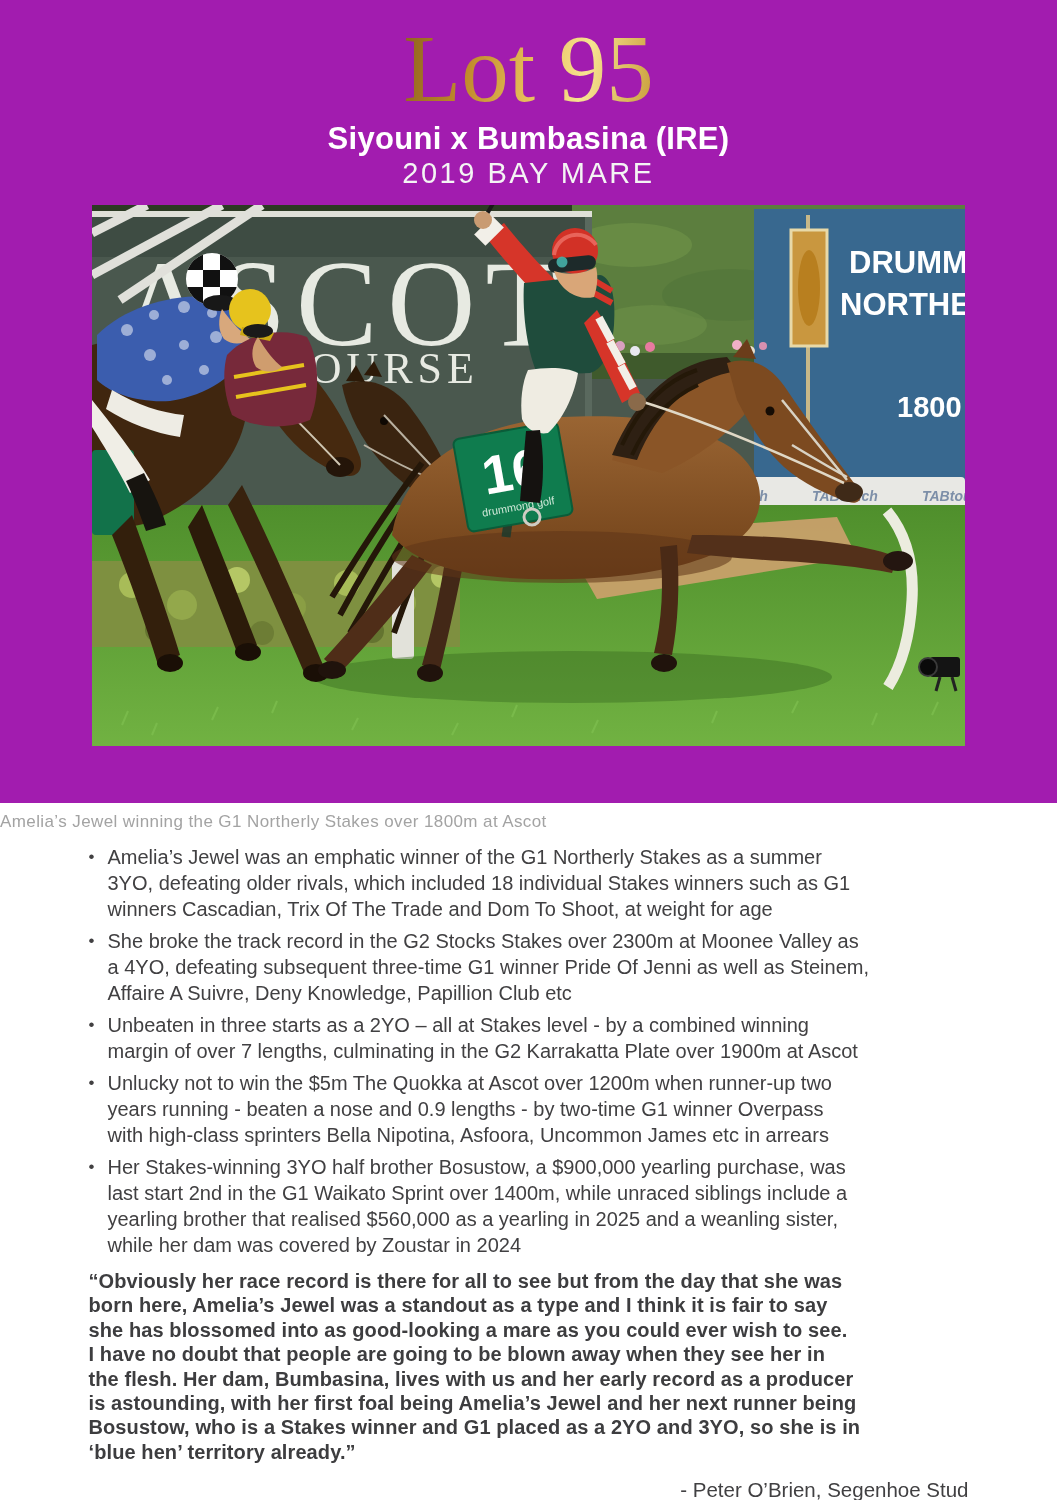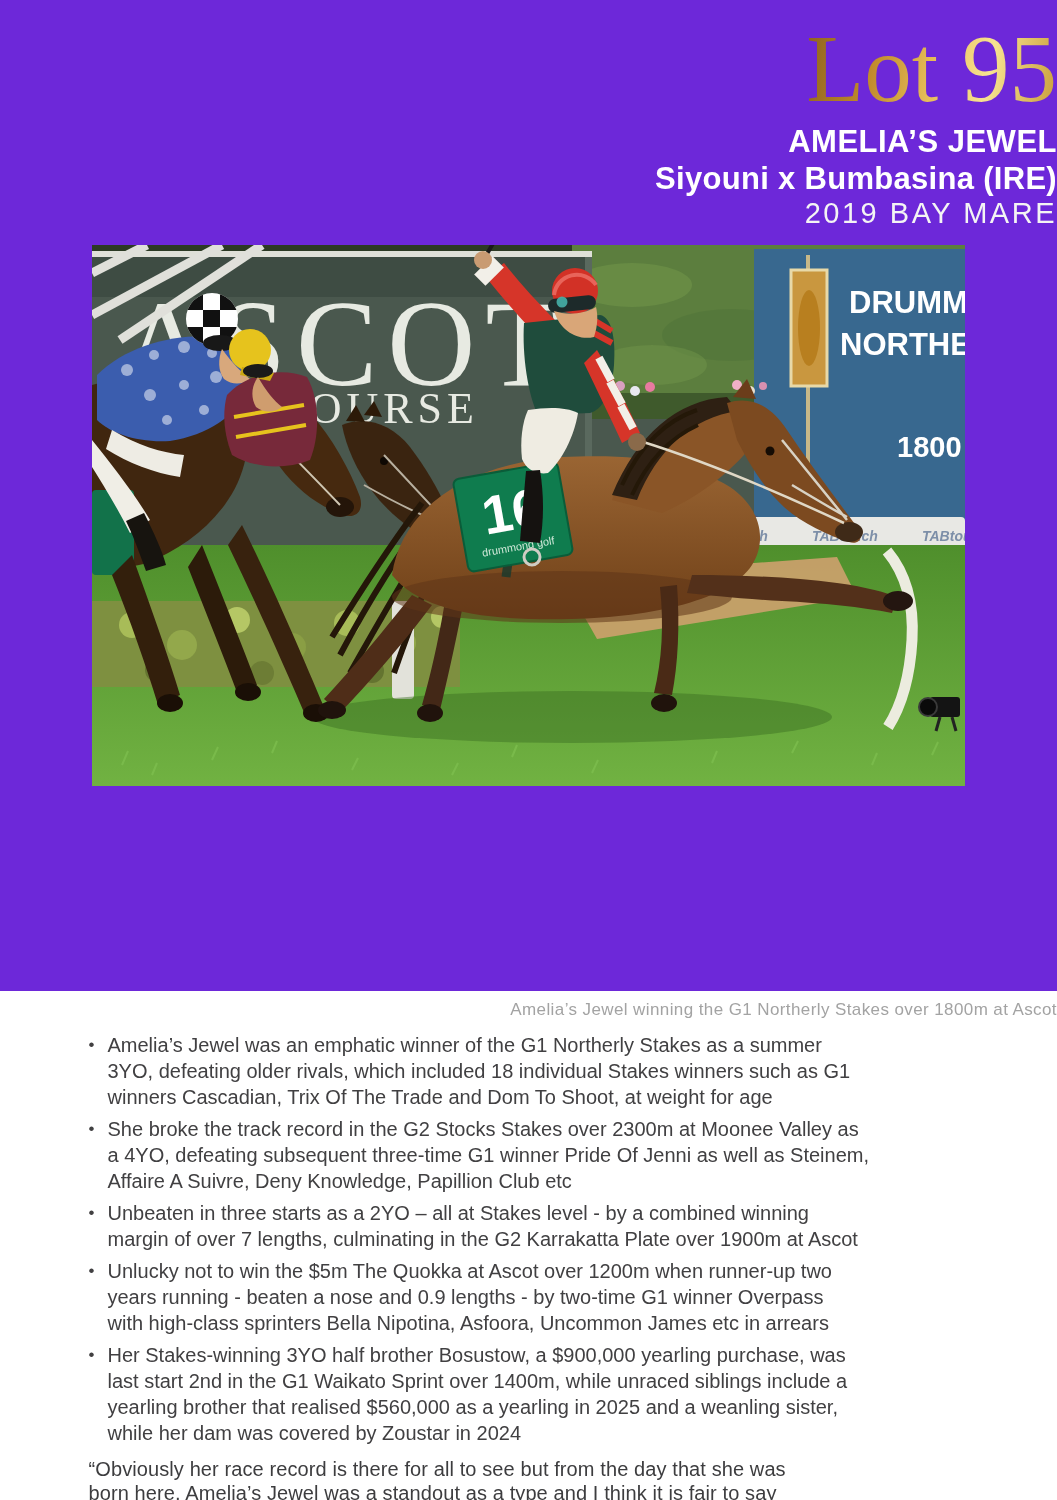--- a/index.html
+++ b/index.html
@@ -1,48 +1,47 @@
 <!DOCTYPE html>
 <html><head>
 <meta charset="utf-8">
 <style>
   html,body{margin:0;padding:0;}
   .page{
     width:1057px;height:1500px;background:#ffffff;position:relative;overflow:hidden;
     font-family:"Liberation Sans",sans-serif;
   }
-  .hero{height:991px;background:#6d28d9;text-align:right;}
+  .hero{height:803px;background:#a21caf;text-align:center;}
   .lot-title{
     display:inline-block;padding-top:20px;
     font-family:"Liberation Serif",serif;font-size:95px;line-height:1.05;font-weight:400;
     background:linear-gradient(100deg,#8a5f1e 0%,#c08a2b 28%,#e7bf5a 52%,#f7e391 72%,#c79b37 100%);
     -webkit-background-clip:text;background-clip:text;color:transparent;
   }
   .horse-name{color:#fff;font-weight:bold;font-size:31px;letter-spacing:.5px;margin-top:4px;}
   .pedigree{color:#fff;font-weight:bold;font-size:31px;letter-spacing:.3px;margin-top:1px;}
   .profile{color:#f4f4f4;font-size:29px;font-weight:400;letter-spacing:2.5px;}
   .photo{width:873px;height:541px;margin:15px auto 0;position:relative;background:#4a584e;}
   .photo svg{display:block;}
-  .caption{text-align:right;color:#a3a3a3;font-size:17px;letter-spacing:.4px;margin-top:9px;}
+  .caption{text-align:left;color:#a3a3a3;font-size:17px;letter-spacing:.4px;margin-top:9px;}
   .content{width:880px;margin:12px auto 0;color:#414042;font-size:20px;line-height:26px;}
   .bullets{list-style:none;margin:0;padding:0;}
   .bullets li{display:flex;margin-bottom:6px;}
   .bullet-dot{width:19px;flex:0 0 19px;font-size:17px;line-height:26px;}
   .bullet-text{flex:1;white-space:pre-line;}
-  .quote{font-weight:normal;white-space:pre-line;line-height:24.4px;margin-top:11px;color:#3d3d3f;letter-spacing:.1px;}
+  .quote{font-weight:bold;white-space:pre-line;line-height:24.4px;margin-top:11px;color:#3d3d3f;letter-spacing:.1px;}
   .attribution{text-align:right;margin-top:13px;font-size:20.5px;color:#414042;}
 </style>
 </head>
 <body>
 
 <div class="page">
 
   <div class="hero">
     <div><span class="lot-title">Lot 95</span></div>
-    <div class="horse-name">AMELIA’S JEWEL</div>
     <div class="pedigree">Siyouni x Bumbasina (IRE)</div>
     <div class="profile">2019 BAY MARE</div>
 
     <div class="photo">
       <svg width="873" height="541" viewBox="0 0 873 541" xmlns="http://www.w3.org/2000/svg">
         <defs>
           <linearGradient id="bayGrad" x1="0" y1="0" x2="0" y2="1">
             <stop offset="0" stop-color="#9a6533"></stop>
               <stop offset="1" stop-color="#6f4018"></stop>
           </linearGradient>

